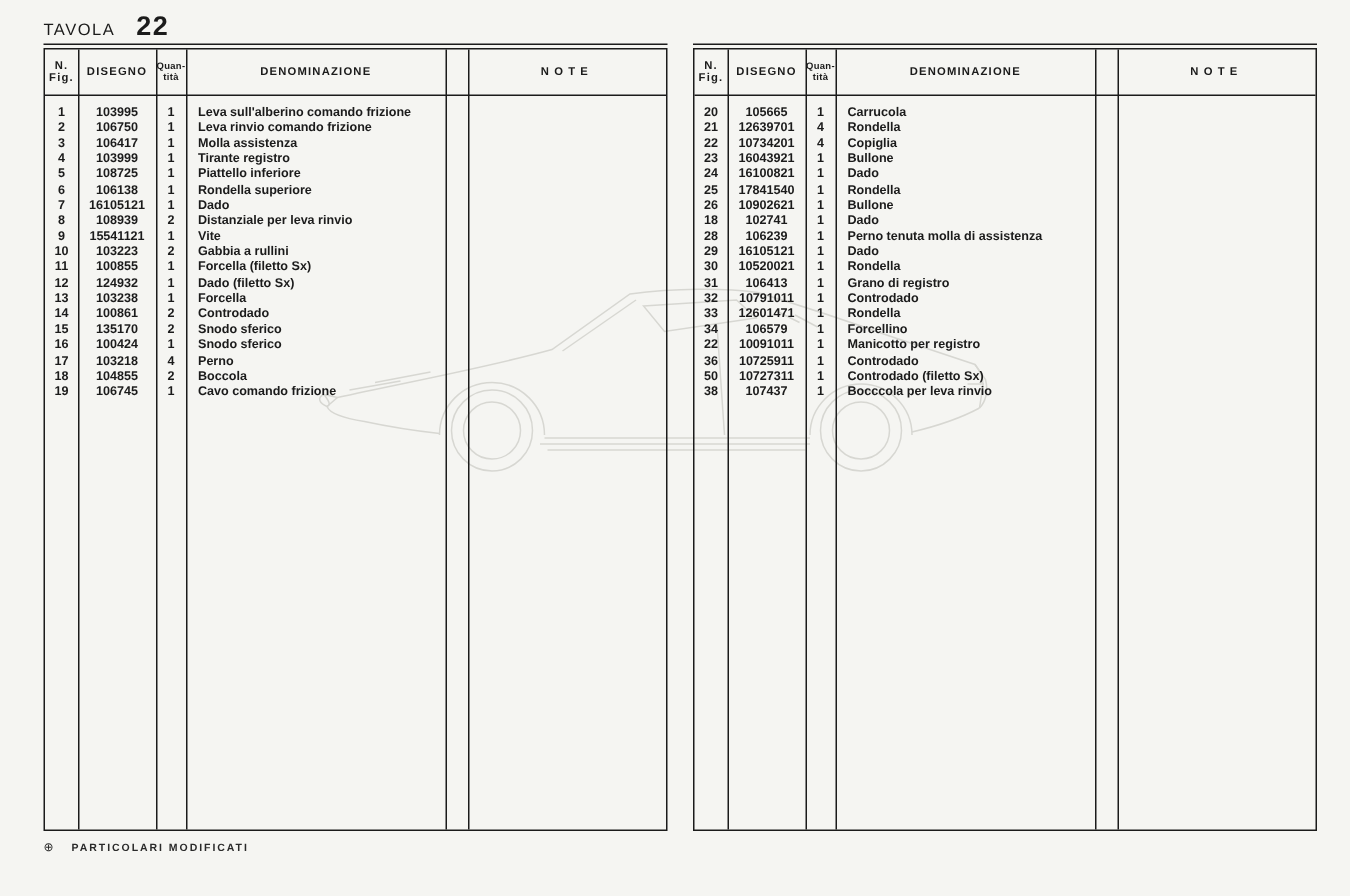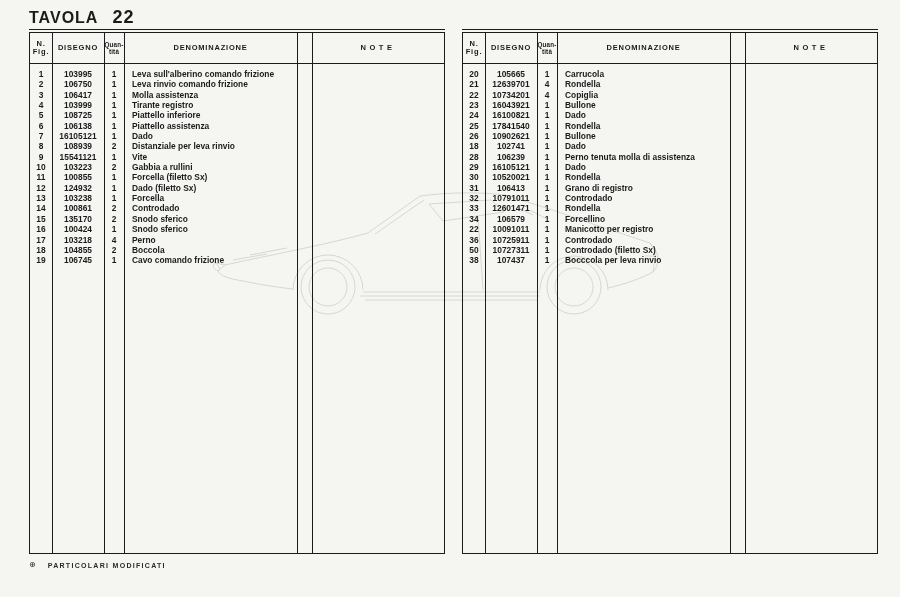--- a/index.html
+++ b/index.html
@@ -7,21 +7,21 @@
     width:900px;height:597px;position:relative;overflow:hidden;
     background:#f5f5f2;
     font-family:"Liberation Sans","DejaVu Sans",sans-serif;
     color:#1b1b1b;
     -webkit-font-smoothing:antialiased;
   }
   .page{position:absolute;inset:0;}
 
   
   .title{position:absolute;left:29px;top:7px;display:flex;align-items:baseline;gap:14px;}
-  .title .t-label{font-size:16px;font-weight:700;letter-spacing:1px;}
+  .title .t-label{font-size:11px;font-weight:400;letter-spacing:1px;}
   .title .t-num{font-size:18px;font-weight:700;letter-spacing:1px;}
 
   
   .car-watermark{position:absolute;left:195px;top:183px;width:470px;height:134px;}
   .car-watermark *{fill:none;stroke:#d7d7d2;stroke-width:1;}
 
   
   .ptable{position:absolute;top:29px;width:416px;height:525px;}
   .ptable.left{left:29px;}
   .ptable.right{left:462px;}
@@ -149,21 +149,21 @@
     <div class="td td-fig">5</div>
     <div class="td td-dis">108725</div>
     <div class="td td-qty">1</div>
     <div class="td td-den">Piattello inferiore</div>
   </div>
 
   <div class="trow">
     <div class="td td-fig">6</div>
     <div class="td td-dis">106138</div>
     <div class="td td-qty">1</div>
-    <div class="td td-den">Piattello assistenza</div>
+    <div class="td td-den">Rondella superiore</div>
   </div>
 
   <div class="trow">
     <div class="td td-fig">7</div>
     <div class="td td-dis">16105121</div>
     <div class="td td-qty">1</div>
     <div class="td td-den">Dado</div>
   </div>
 
   <div class="trow">

